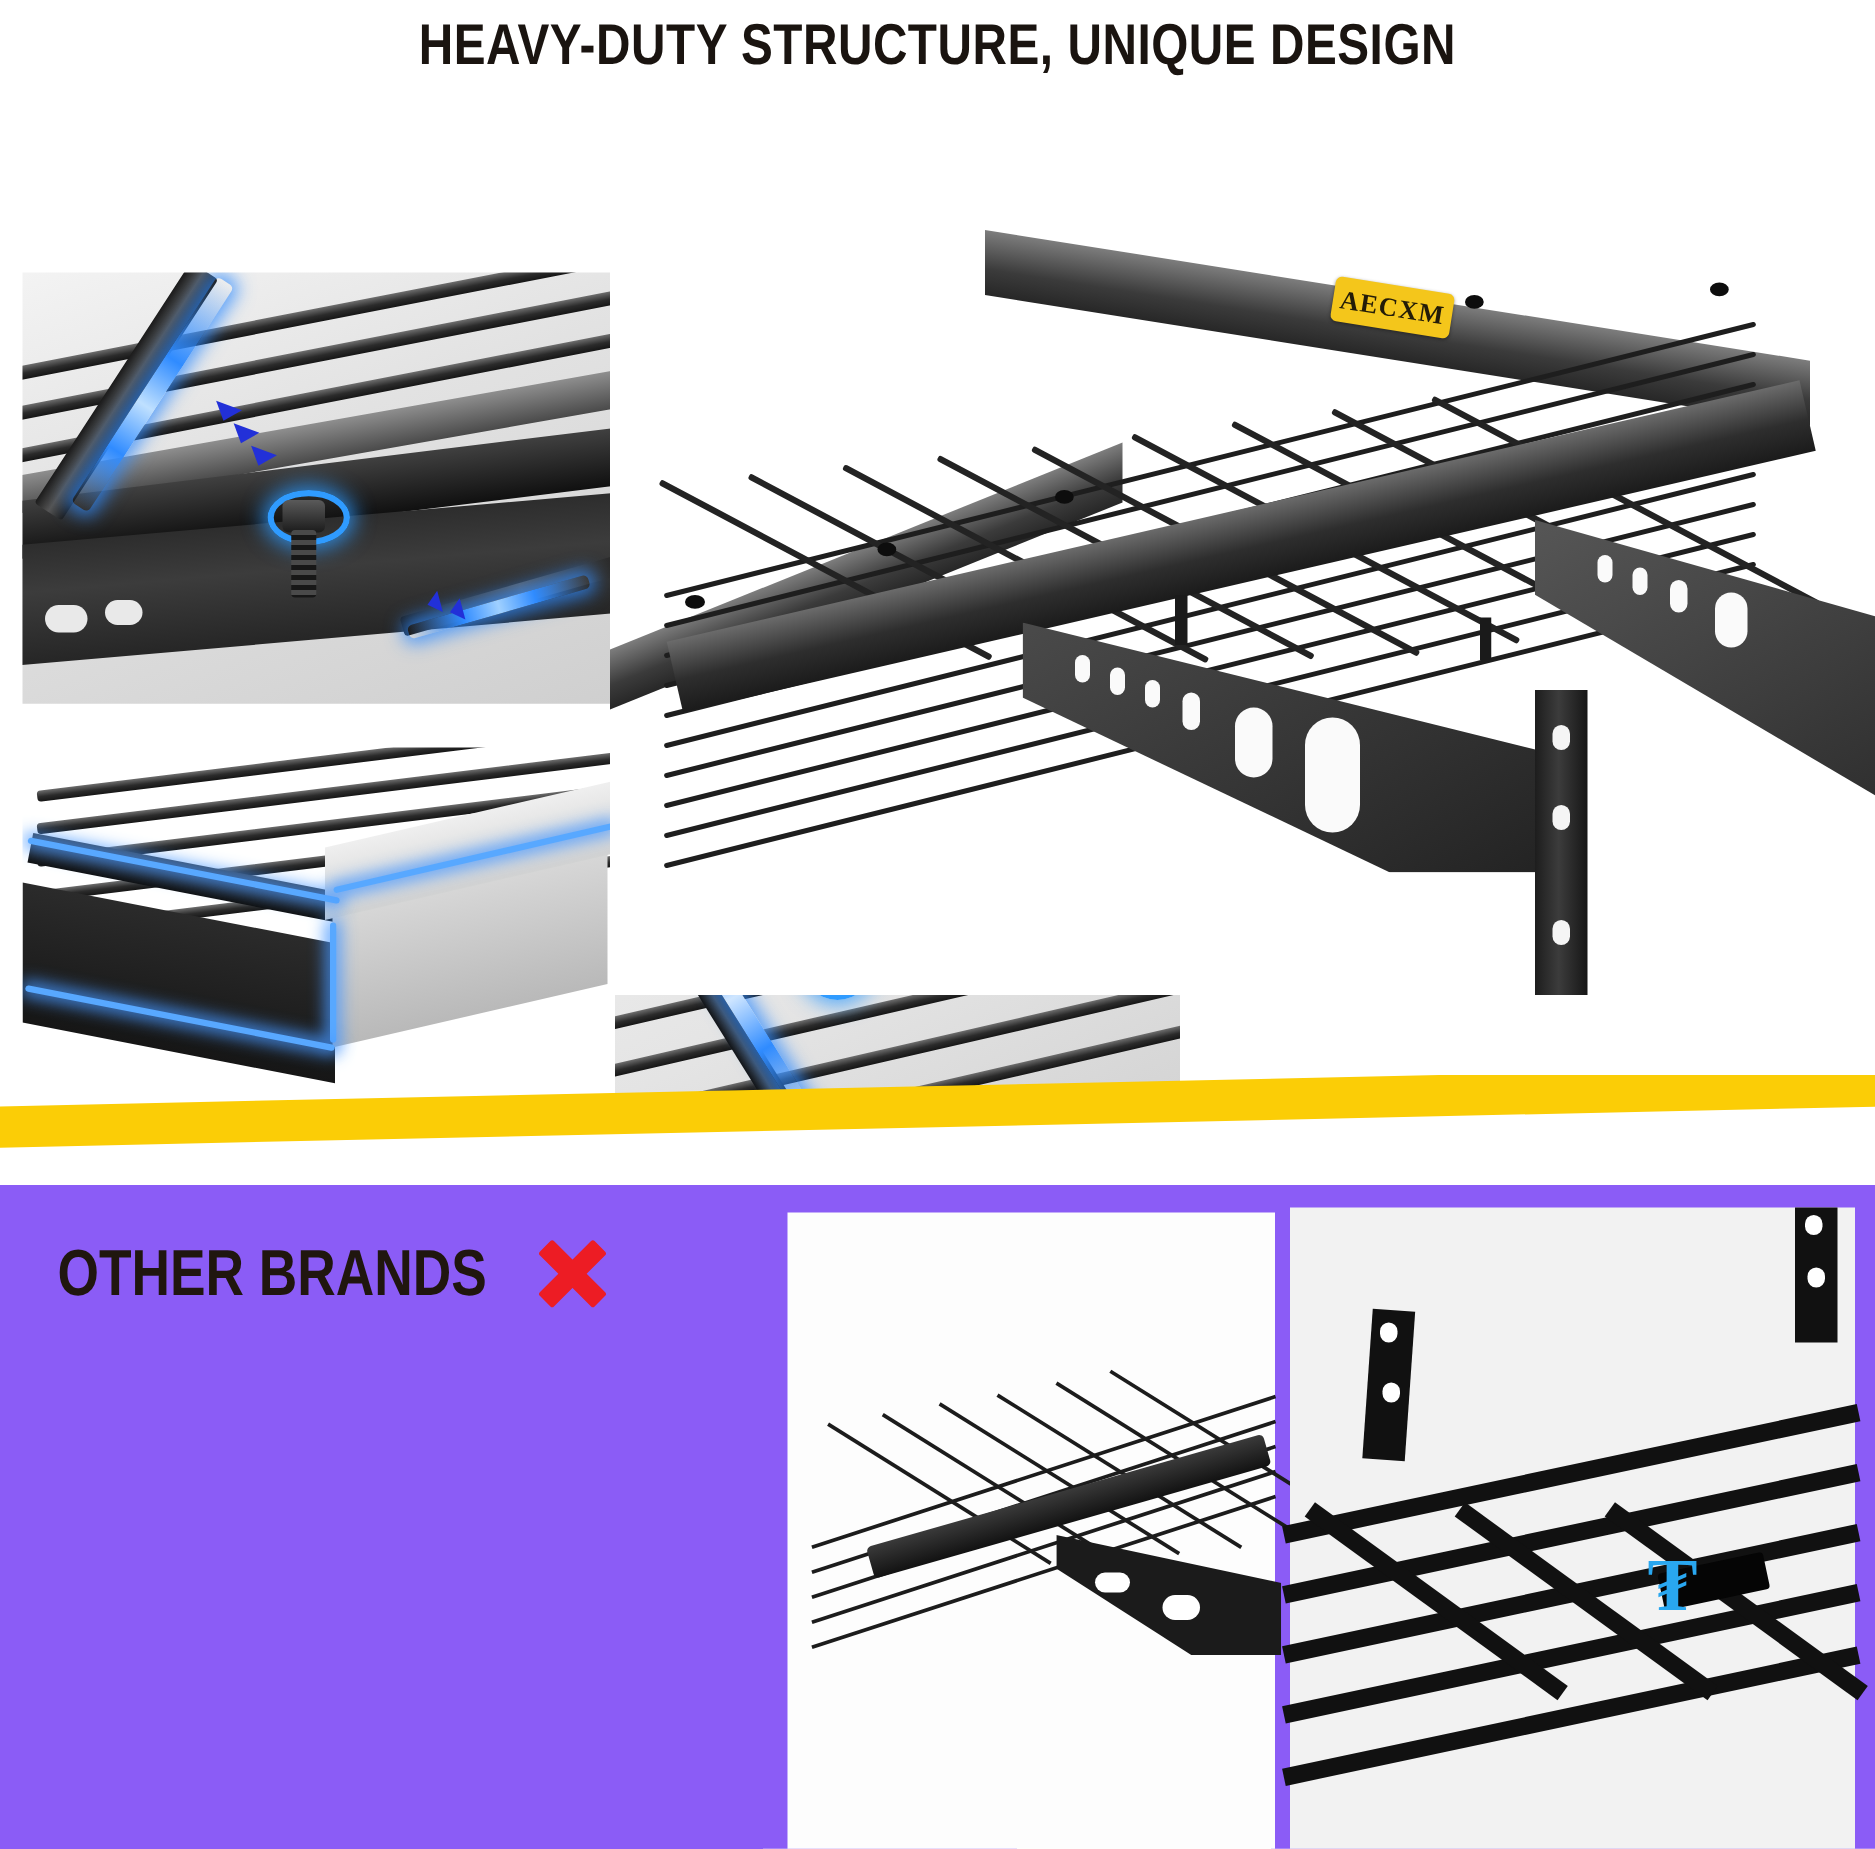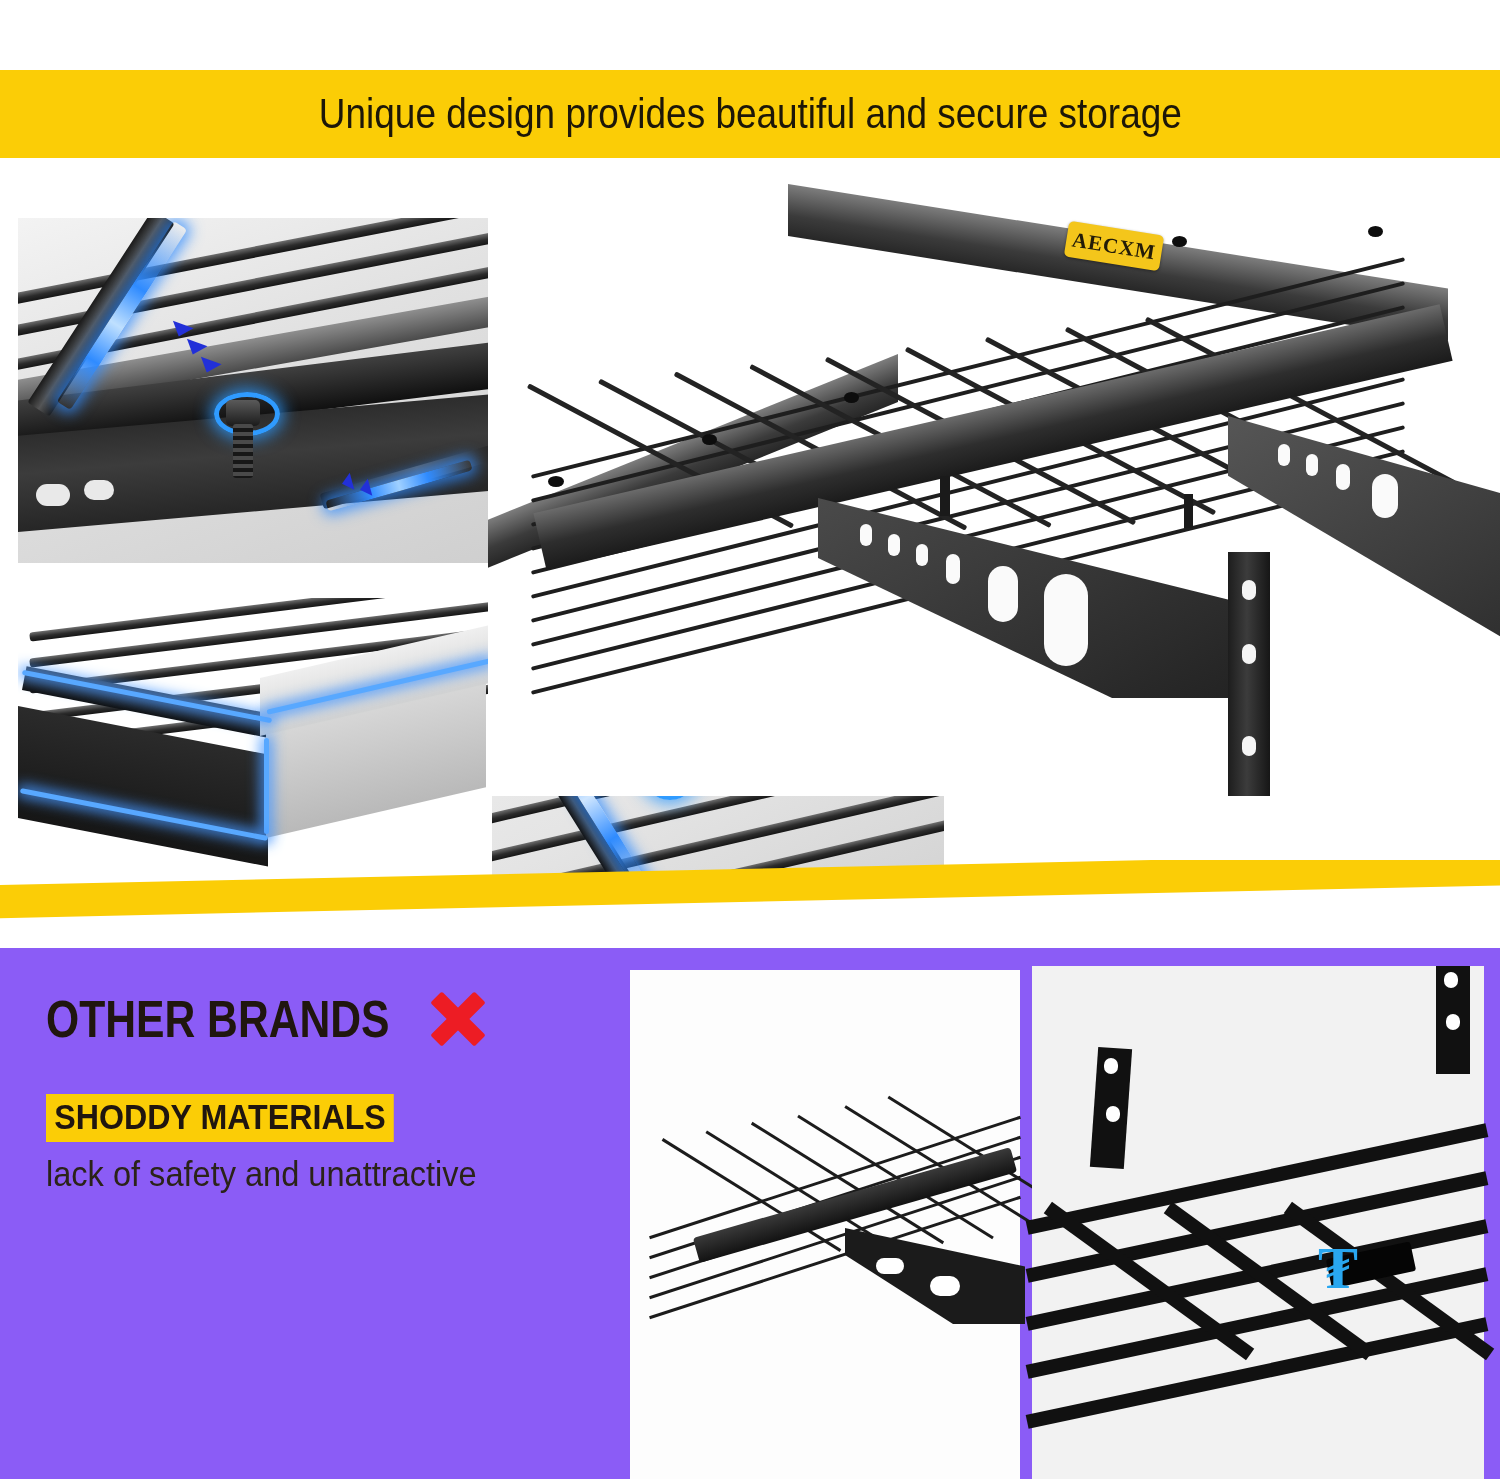--- a/index.html
+++ b/index.html
@@ -135,22 +135,22 @@
   .thinwire-h{position:absolute;height:3px;background:#1c1c1c;}
   .thinwire-v{position:absolute;width:3px;background:#1c1c1c;}
   .flatbar{position:absolute;background:#111;}
   .hook-mark{position:absolute;color:#29A7F0;font-size:60px;font-weight:bold;
     font-family:"Liberation Serif", serif;line-height:60px;}
 </style>
 </head>
 <body>
 
 <div id="header">
-  <div id="subtitle-band">
-    <div id="subtitle">Unique design provides beautiful and secure storage</div>
+  <div id="title-row">
+    <div id="main-title">HEAVY-DUTY STRUCTURE, UNIQUE DESIGN</div>
   </div>
 </div>
 
 <div id="top-block">
 
   <div class="photo" id="panel-rail">
 
     <div class="rail-slat" style="left:-30px;top:26px;width:560px;transform:rotate(-11deg);"></div>
     <div class="rail-slat" style="left:-30px;top:58px;width:560px;transform:rotate(-11deg);"></div>
     <div class="rail-slat" style="left:-30px;top:92px;width:560px;transform:rotate(-11deg);"></div>
@@ -317,24 +317,20 @@
 
   <div id="cmp-text">
     <div id="cmp-heading">
       <div id="cmp-heading-text">OTHER BRANDS</div>
       <div id="cross-icon">
           <i></i>
           <i></i>
         </div>
     </div>
 
-    <div class="cmp-item">
-      <div class="cmp-tag">SHODDY MATERIALS</div>
-      <div class="cmp-desc">lack of safety and unattractive</div>
-    </div>
 
   </div>
 
   <div id="cmp-photo-1">
     <div class="thinwire-h" style="left:10px;top:206px;width:390px;transform:rotate(-18deg);"></div>
     <div class="thinwire-h" style="left:10px;top:226px;width:390px;transform:rotate(-18deg);"></div>
     <div class="thinwire-h" style="left:10px;top:246px;width:390px;transform:rotate(-18deg);"></div>
     <div class="thinwire-h" style="left:10px;top:266px;width:390px;transform:rotate(-18deg);"></div>
     <div class="thinwire-h" style="left:10px;top:286px;width:390px;transform:rotate(-18deg);"></div>
     <div class="thinwire-v" style="left:120px;top:120px;height:210px;transform:rotate(-58deg);"></div>

